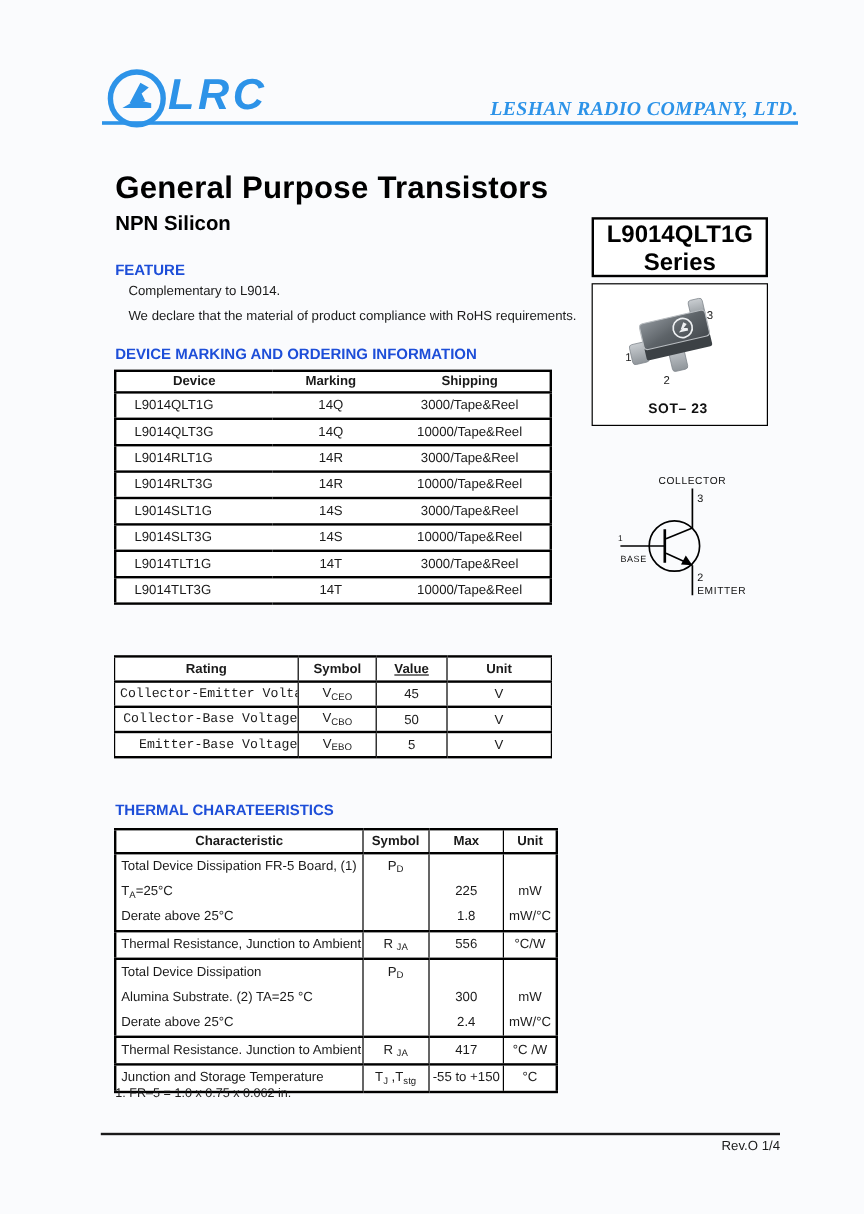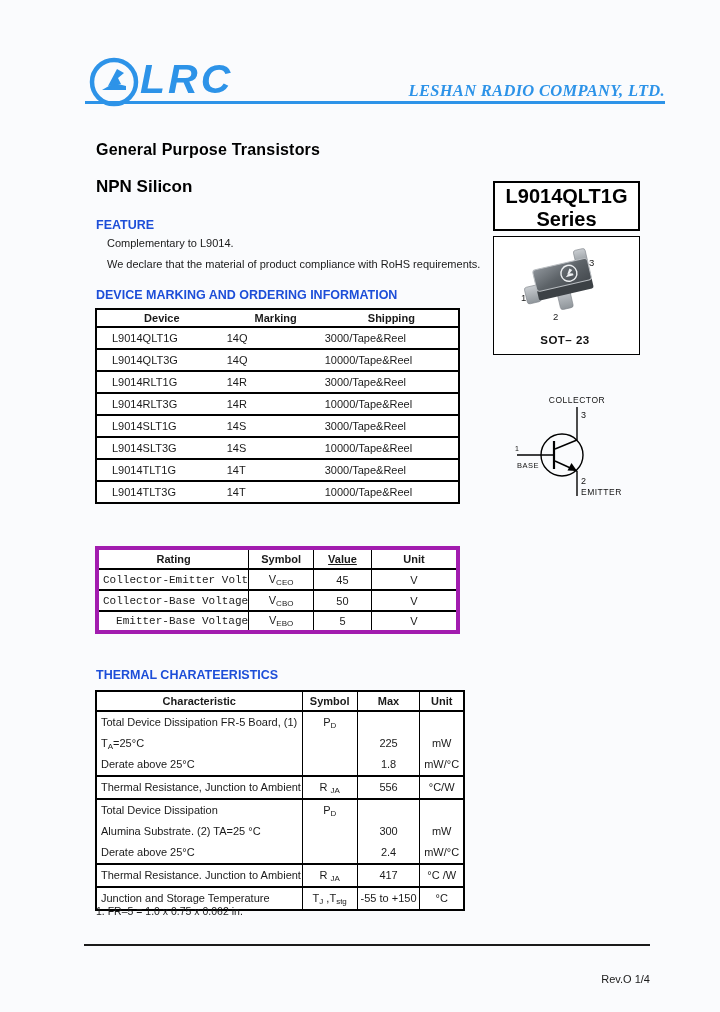--- a/index.html
+++ b/index.html
@@ -10,60 +10,60 @@
     font-family:"Liberation Sans", sans-serif;
     color:#111;
     overflow:hidden;
   }
   .abs { position:absolute; }
 
   
   .logo-icon { left:88px; top:56px; }
   .logo-text {
     left:140px; top:53px;
-    font-size:41px; font-weight:bold; font-style:italic;
+    font-size:36px; font-weight:bold; font-style:italic;
     color:#2d93e8; letter-spacing:3px; line-height:52px;
   }
   .company {
     left:300px; top:81px; width:365px; text-align:right;
     font-family:"Liberation Serif", serif;
     font-size:16.5px; font-weight:bold; font-style:italic;
     color:#2d93e8; letter-spacing:0.3px;
   }
   .header-rule { left:85px; top:101px; width:580px; height:2.5px; background:#2d93e8; }
 
   
-  .page-title { left:96px; top:141px; font-size:16px; font-weight:bold; color:#000; letter-spacing:0.2px; }
+  .page-title { left:96px; top:141px; font-size:26px; font-weight:bold; color:#000; letter-spacing:0.2px; }
   .page-subtitle { left:96px; top:177px; font-size:17px; font-weight:bold; color:#000; }
   .sec-heading { font-size:12.5px; font-weight:bold; color:#1d4ed8; white-space:pre; }
   .feature-heading { left:96px; top:218px; }
   .feature-list { left:107px; top:233px; font-size:11px; color:#1a1a1a; }
   .feature-item { height:21px; line-height:21px; white-space:nowrap; }
   .ordering-heading { left:96px; top:288px; }
   .ratings-heading { left:96px; top:544px;margin-top:42px; }
   .thermal-heading { left:96px; top:668px; }
 
   
   table { border-collapse:collapse; table-layout:fixed; background:#fff; color:#1a1a1a; }
   th, td { border-left:1px solid #000; border-right:1px solid #000;
            border-top:2px solid #000; border-bottom:2px solid #000;
            font-size:11px; overflow:hidden; white-space:nowrap; }
   th { font-weight:bold; text-align:center; }
   sub { font-size:8px; vertical-align:-2px; }
 
   .ordering-table { left:95px; top:308px; width:365px; border:2px solid #000; }
   .ordering-table th, .ordering-table td { border-left:none; border-right:none; }
   .ordering-table th { height:18px; }
-  .ordering-table td { height:22px; }
+  .ordering-table td { height:22px; text-align:center; }
   .ordering-table td:first-child { text-align:left; padding-left:15px; }
   .ordering-table th:first-child { width:36%;margin-left:16px; }
   .ordering-table th:nth-child(2) { width:27%; }
   .ordering-table th:nth-child(3) { width:37%; }
 
-  .ratings-table { left:95px; top:546px; width:365px; border:4px solid #a21caf; }
+  .ratings-table { left:95px; top:546px; width:365px; border:1px solid #a21caf; }
   .ratings-table th { height:21px; }
   .ratings-table td { height:21px; text-align:center; }
   .ratings-table th:nth-child(1) { width:42%; }
   .ratings-table th:nth-child(2) { width:18%; }
   .ratings-table th:nth-child(3) { width:16%;text-decoration:underline; }
   .ratings-table th:nth-child(4) { width:24%; }
   .ratings-table td.left { text-align:right; padding-left:4px;font-family:Liberation Mono, monospace; }
 
   .thermal-table { left:95px; top:690px; width:370px; border:2px solid #000; }
   .thermal-table th { height:20px; }
@@ -86,21 +86,21 @@
     line-height:23px; padding-top:2px;
   }
   .package-box {
     left:493px; top:236px; width:147px; height:119px;
     border:1.5px solid #000; background:#fff;
   }
   .npn-symbol { left:497px; top:392px; }
 
   
   .footer-rule { left:84px; top:944px; width:566px; height:1.5px; background:#1a1a1a; }
-  .rev { left:450px; top:949px; width:200px; text-align:right; font-size:11px; color:#1a1a1a;margin-top:24px; }
+  .rev { left:450px; top:949px; width:200px; text-align:right; font-size:11px; color:#1a1a1a; }
 </style>
 </head>
 <body>
 
 <svg class="abs logo-icon" width="52" height="52" viewBox="0 0 52 52">
   <circle cx="26" cy="26" r="22" fill="none" stroke="#2d93e8" stroke-width="4.5"></circle>
   <path d="M14 34 L38 34 L38 30 L26 27 Z" fill="#2d93e8"></path>
   <path d="M20 30 L29 13 L36 17 L30 22 L33 28 Z" fill="#2d93e8"></path>
 </svg>
 <div class="abs logo-text">LRC</div>

